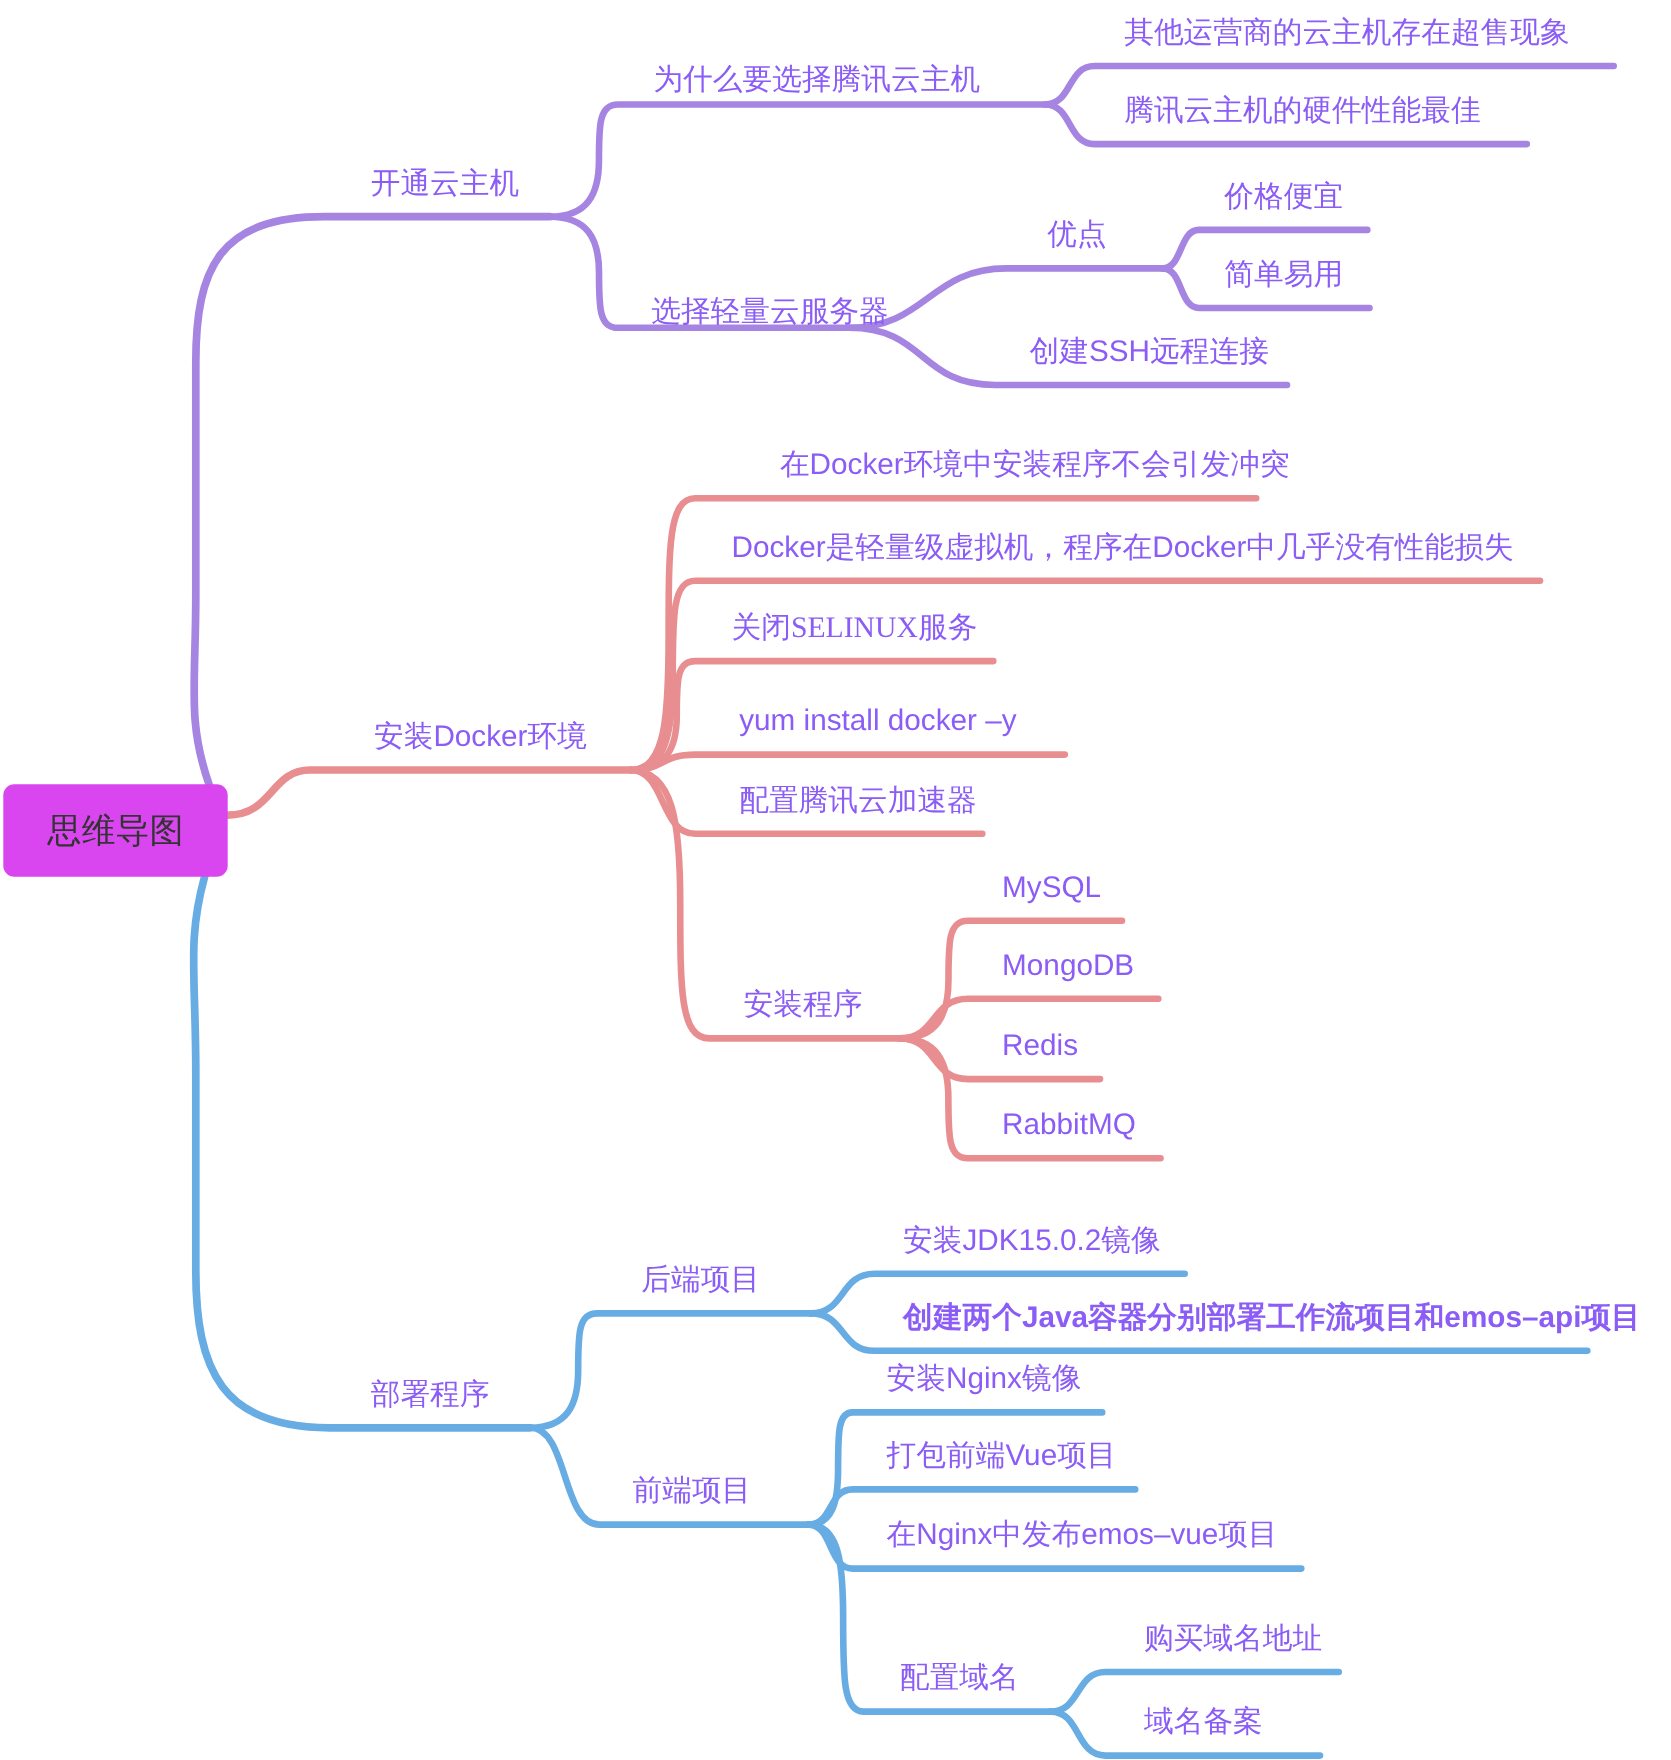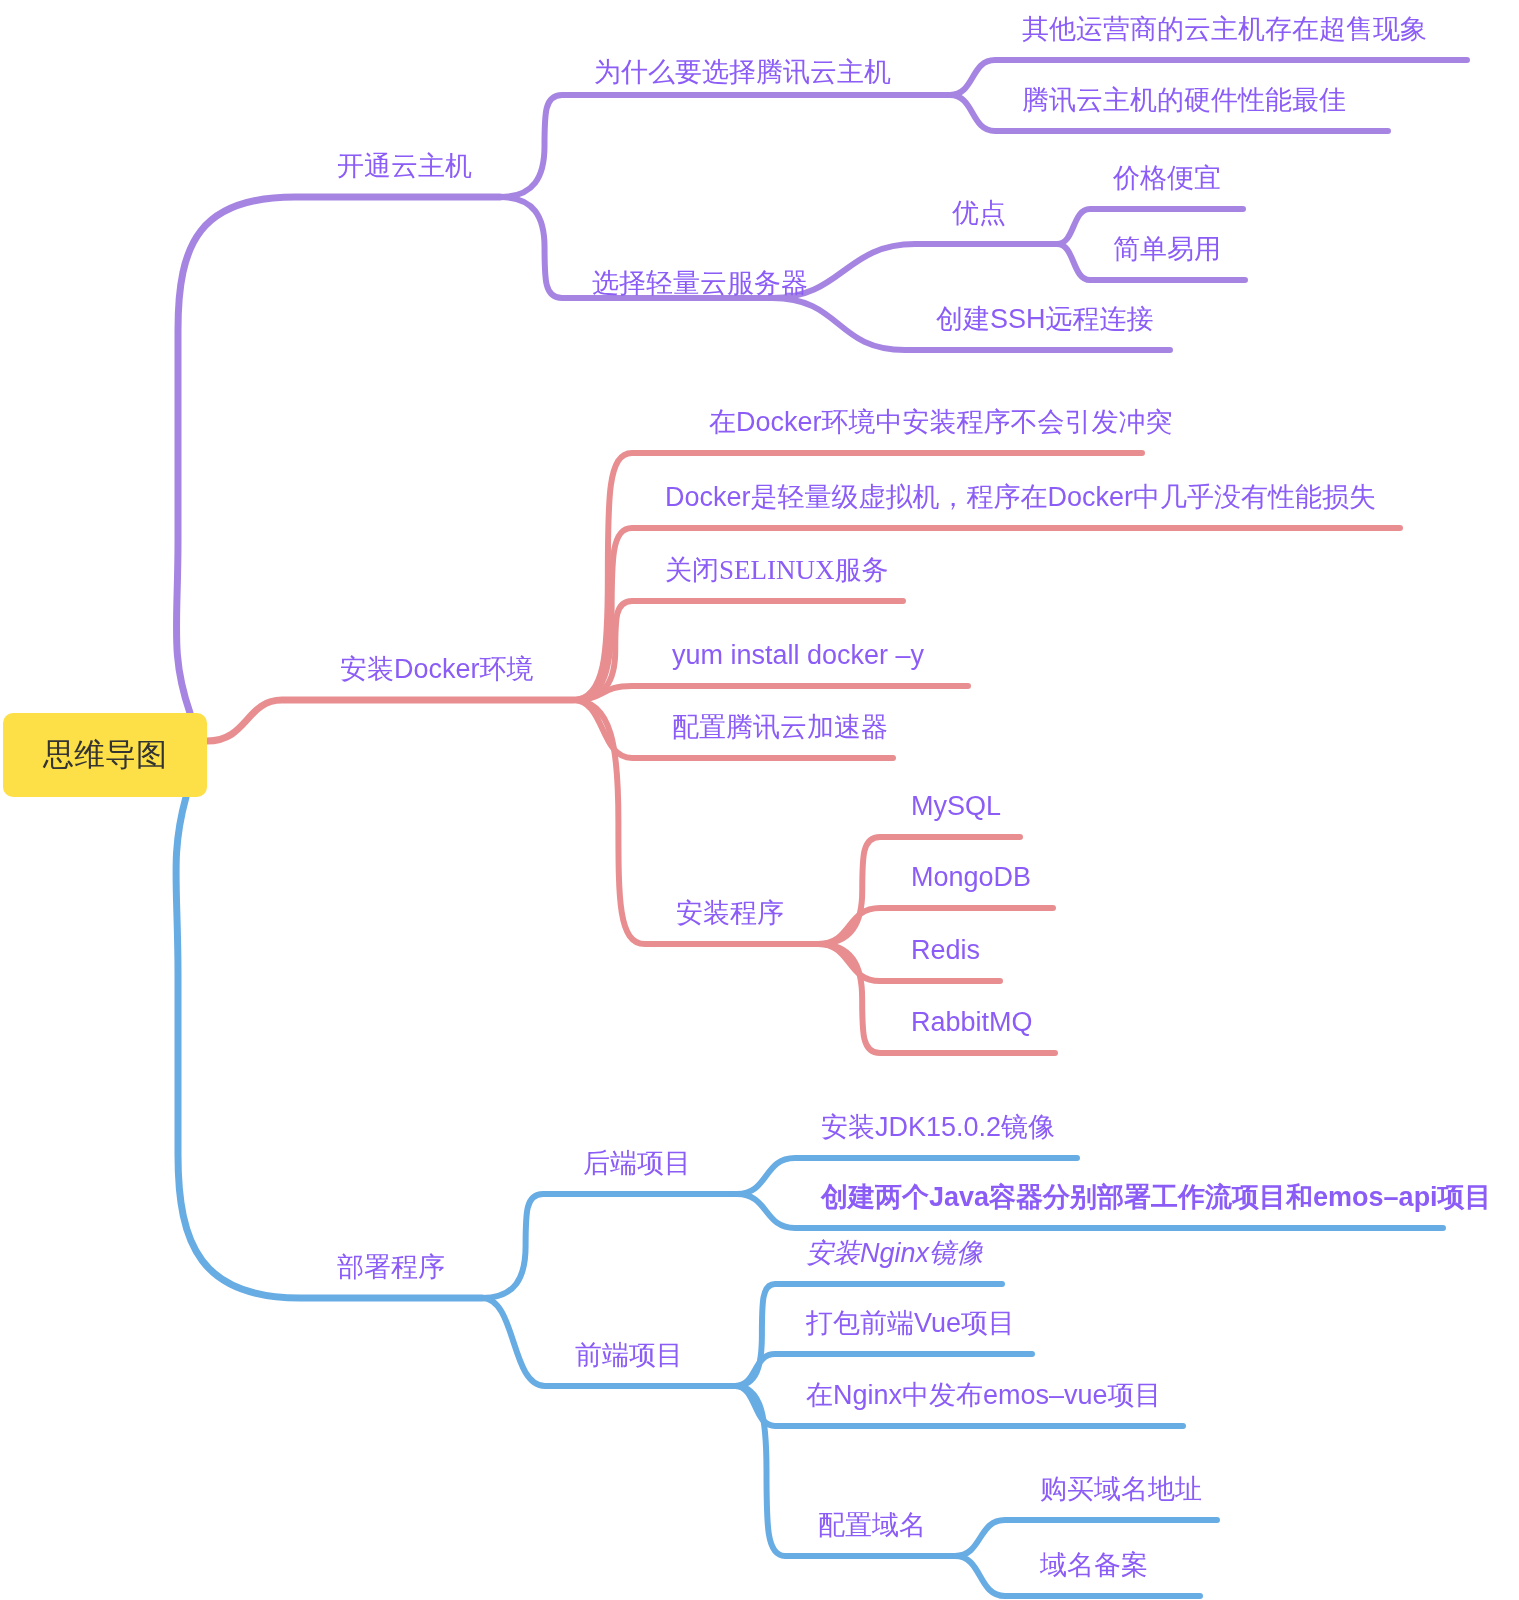--- a/index.html
+++ b/index.html
@@ -17,21 +17,21 @@
     white-space:nowrap;
     font-size:27px;
     line-height:1.2;
     color:#8b5cf6;
     cursor:default;
   }
   .root-node{
     position:absolute;
     left:3px;top:713px;
     width:204px;height:84px;
-    background:#fde047;
+    background:#d946ef;
     border-radius:10px;
     display:flex;align-items:center;justify-content:center;
     font-size:31px;
     font-weight:500;
     color:#333333;
   }
 </style>
 </head>
 <body>
 
@@ -88,21 +88,21 @@
       <div class="node-label" style="left: 676px; top: 897px;">安装程序</div>
       <div class="node-label" style="left: 911px; top: 790px;">MySQL</div>
       <div class="node-label" style="left: 911px; top: 861px;">MongoDB</div>
       <div class="node-label" style="left: 911px; top: 934px;">Redis</div>
       <div class="node-label" style="left: 911px; top: 1006px;">RabbitMQ</div>
       <div class="node-label" style="left: 337px; top: 1251px;">部署程序</div>
       <div class="node-label" style="left: 583px; top: 1147px;">后端项目</div>
       <div class="node-label" style="left: 821px; top: 1111px;">安装JDK15.0.2镜像</div>
       <div class="node-label" style="left: 821px; top: 1181px; font-weight: bold;">创建两个Java容器分别部署工作流项目和emos–api项目</div>
       <div class="node-label" style="left: 575px; top: 1339px;">前端项目</div>
-      <div class="node-label" style="left: 806px; top: 1237px; font-style: italic;">安装Nginx镜像</div>
+      <div class="node-label" style="left: 806px; top: 1237px;">安装Nginx镜像</div>
       <div class="node-label" style="left: 806px; top: 1307px;">打包前端Vue项目</div>
       <div class="node-label" style="left: 806px; top: 1379px;">在Nginx中发布emos–vue项目</div>
       <div class="node-label" style="left: 818px; top: 1509px; text-align: right;">配置域名</div>
       <div class="node-label" style="left: 1040px; top: 1473px;">购买域名地址</div>
       <div class="node-label" style="left: 1040px; top: 1549px;">域名备案</div>
     </div>
   <div class="root-node">
     <span>思维导图</span>
   </div>
 </div>

